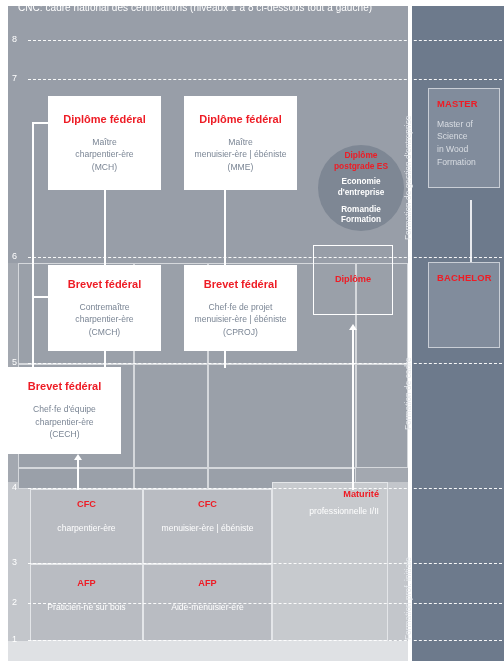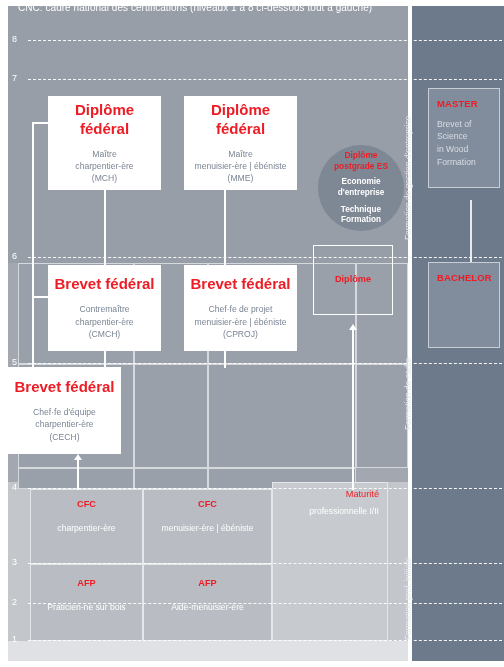--- a/index.html
+++ b/index.html
@@ -39,21 +39,21 @@
     position:absolute;left:12px;
     font-size:9px;color:#ffffff;line-height:1;
   }
 
   
   .card{
     position:absolute;background:#ffffff;box-sizing:border-box;
     display:flex;flex-direction:column;align-items:center;justify-content:center;
     text-align:center;padding:4px 6px;
   }
-  .card .ttl{color:#ee1c25;font-weight:bold;font-size:15px;line-height:1.25;}
+  .card .ttl{color:#ee1c25;font-weight:bold;font-size:11px;line-height:1.25;}
   .card .sub{color:#7a8594;font-size:8.6px;line-height:1.45;margin-top:9px;}
 
   .card-outline{
     position:absolute;box-sizing:border-box;border:1px solid #ffffff;background:transparent;
     display:flex;flex-direction:column;align-items:center;justify-content:center;
     text-align:center;padding:4px 6px;
   }
   .card-outline .ttl{color:#ee1c25;font-weight:bold;font-size:9.2px;line-height:1.25;}
   .card-outline .sub{color:#ffffff;font-size:8.6px;line-height:1.45;margin-top:9px;}
 
@@ -72,21 +72,21 @@
     position:absolute;box-sizing:border-box;
     display:flex;flex-direction:column;align-items:center;
     text-align:center;padding-top:10px;
   }
   .flat .ttl{color:#ee1c25;font-weight:bold;font-size:9.2px;line-height:1.25;}
   .flat .sub{color:#ffffff;font-size:8.6px;line-height:1.4;margin-top:11px;}
 
   .mat{
     position:absolute;box-sizing:border-box;text-align:right;padding:7px 9px 0 0;
   }
-  .mat .ttl{color:#ee1c25;font-weight:normal;font-size:9.2px;line-height:1.25;}
+  .mat .ttl{color:#ee1c25;font-weight:bold;font-size:9.2px;line-height:1.25;}
   .mat .sub{color:#ffffff;font-size:8.6px;line-height:1.4;margin-top:4px;}
 
   
   .he{
     position:absolute;box-sizing:border-box;background:#818c9c;border:1px solid #c9ced6;
     padding:9px 8px;
   }
   .he .ttl{color:#ee1c25;font-weight:bold;font-size:9.4px;line-height:1.25;letter-spacing:.2px;}
   .he .sub{color:#d9dde3;font-size:8.6px;line-height:1.48;margin-top:8px;}
 
@@ -247,21 +247,21 @@
   <div class="circle" style="left:318px;top:145px;width:86px;height:86px;">
     <div class="ttl">
       <span>Diplôme</span><br>
       <span>postgrade ES</span>
     </div>
     <div class="sub">
       <span>Economie</span><br>
       <span>d'entreprise</span>
     </div>
     <div class="sub2">
-      <span>Technique</span><br>
+      <span>Romandie</span><br>
       <span>Formation</span>
     </div>
   </div>
 
   <div class="flat" style="left:30px;top:489px;width:113px;height:75px;">
     <div class="ttl">CFC</div>
     <div class="sub">charpentier-ère</div>
   </div>
 
   <div class="flat" style="left:143px;top:489px;width:129px;height:75px;">
@@ -280,21 +280,21 @@
   </div>
 
   <div class="mat" style="left:272px;top:482px;width:116px;height:60px;">
     <div class="ttl">Maturité</div>
     <div class="sub">professionnelle I/II</div>
   </div>
 
   <div class="he" style="left:428px;top:88px;width:72px;height:100px;">
     <div class="ttl">MASTER</div>
     <div class="sub">
-      <span>Brevet of</span><br>
+      <span>Master of</span><br>
       <span>Science</span><br>
       <span>in Wood</span><br>
       <span>Formation</span>
     </div>
   </div>
 
   <div class="he" style="left:428px;top:262px;width:72px;height:86px;">
     <div class="ttl">BACHELOR</div>
   </div>
 

